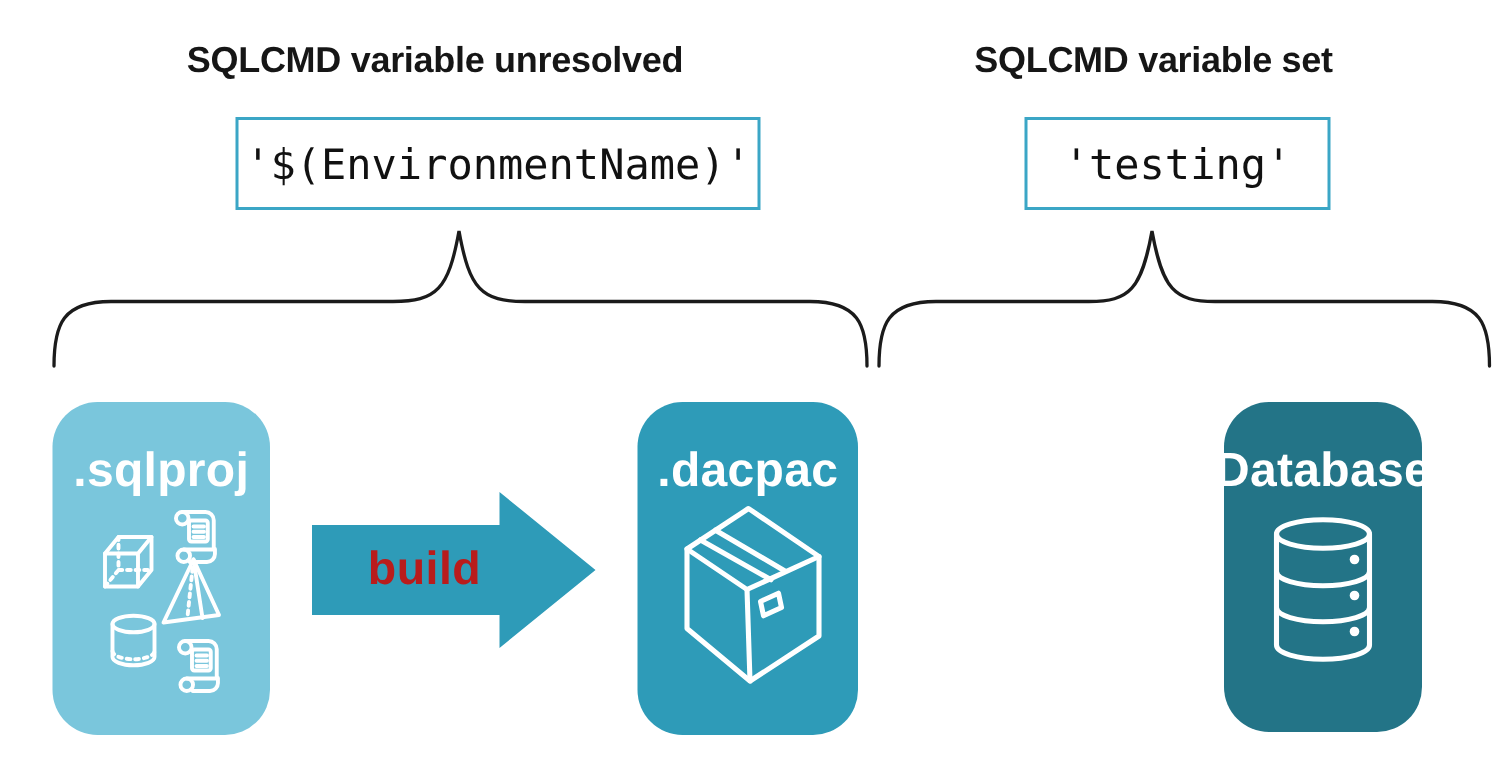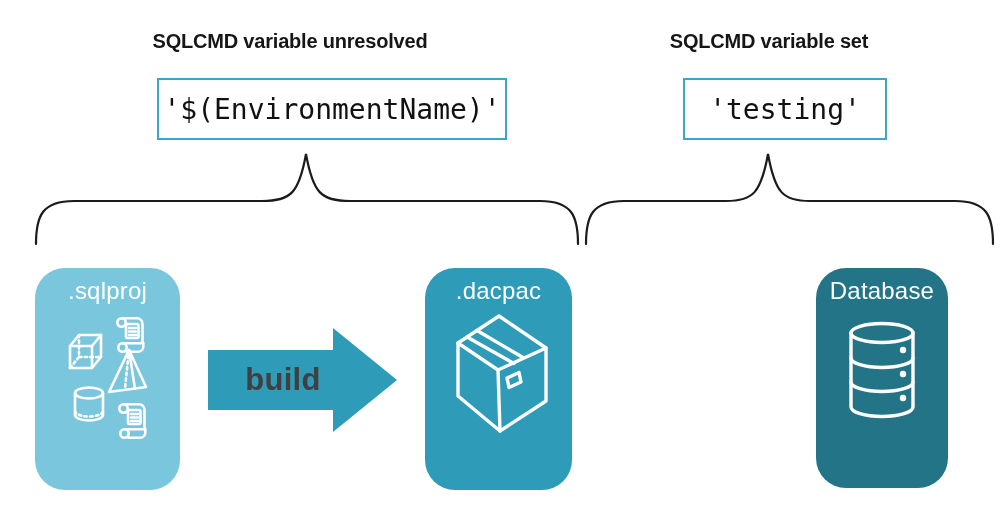--- a/index.html
+++ b/index.html
@@ -1,21 +1,21 @@
 <!DOCTYPE html>
 <html><head>
 <meta charset="utf-8">
 <style>
   html,body{margin:0;padding:0;background:#ffffff;}
   .canvas{
     position:relative;width:1000px;height:522px;background:#ffffff;
     font-family:"Liberation Sans",sans-serif;overflow:hidden;
   }
   .heading{
-    position:absolute;top:26px;font-weight:700;font-size:20px;line-height:30px;
+    position:absolute;top:26px;font-weight:700;font-size:24px;line-height:30px;
     color:#161616;text-align:center;letter-spacing:-0.2px;
   }
   #heading-unresolved{left:108px;width:364px;}
   #heading-set{left:634px;width:270px;}
   .code-box{
     position:absolute;top:78px;height:62px;background:#ffffff;
     border:2px solid #3BA6C6;box-sizing:border-box;
     display:flex;align-items:center;justify-content:center;margin-left:29px;
   }
   #code-box-unresolved{left:128px;width:350px;}
@@ -25,31 +25,31 @@
   }
   .braces-svg{position:absolute;left:0;top:0;width:1000px;height:260px;}
   .braces-svg path{fill:none;stroke:#1B1B1B;stroke-width:2.2;stroke-linecap:round;}
   .stage{
     position:absolute;top:268px;border-radius:30px;
     display:flex;flex-direction:column;align-items:center;box-sizing:border-box;
   }
   #stage-sqlproj{left:35px;width:145px;height:222px;}
   #stage-dacpac{left:425px;width:147px;height:222px;}
   #stage-database{left:816px;width:132px;height:220px;}
-  .stage-label{margin-top:8px;font-weight:400;font-size:24px;line-height:29px;color:#ffffff;letter-spacing:0.2px;}
+  .stage-label{margin-top:31px;font-weight:700;font-size:32px;line-height:29px;color:#ffffff;letter-spacing:0.2px;}
   .stage-icon{margin-top:7px;}
   .stage-icon *{vector-effect:non-scaling-stroke;}
   .icon-stroke{fill:none;stroke:#ffffff;stroke-width:2.6;stroke-linecap:round;stroke-linejoin:round;}
   .icon-stroke-bold{fill:none;stroke:#ffffff;stroke-width:3.4;stroke-linecap:round;stroke-linejoin:round;}
   .icon-dashed{stroke-dasharray:2.5 3.2;}
   .arrow{position:absolute;top:328px;width:190px;height:105px;}
   .arrow svg{position:absolute;left:0;top:0;}
   .arrow-label{
     position:absolute;top:50%;left:10px;width:130px;transform:translateY(-54%);
-    text-align:center;font-weight:700;font-size:31px;color:#404040;letter-spacing:0.3px;
+    text-align:center;font-weight:700;font-size:31px;color:#b91c1c;letter-spacing:0.3px;
   }
   #arrow-build{left:208px;}
   #arrow-deploy{left:600px;}
 </style>
 </head>
 <body>
 
 <div class="canvas">
 
   <div class="heading" id="heading-unresolved">SQLCMD variable unresolved</div>

